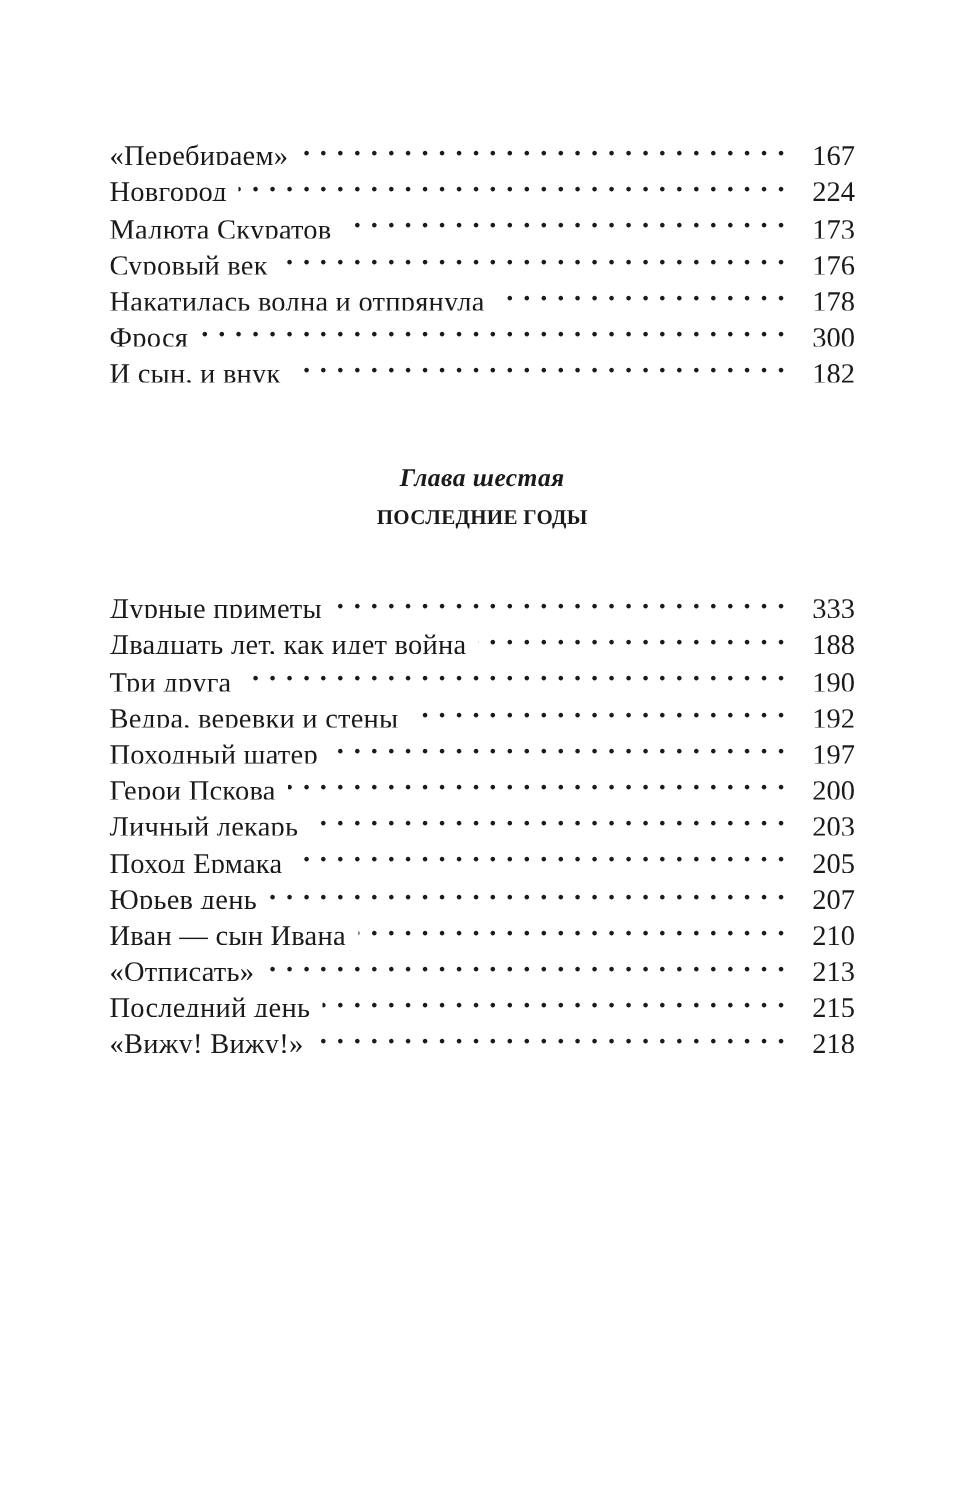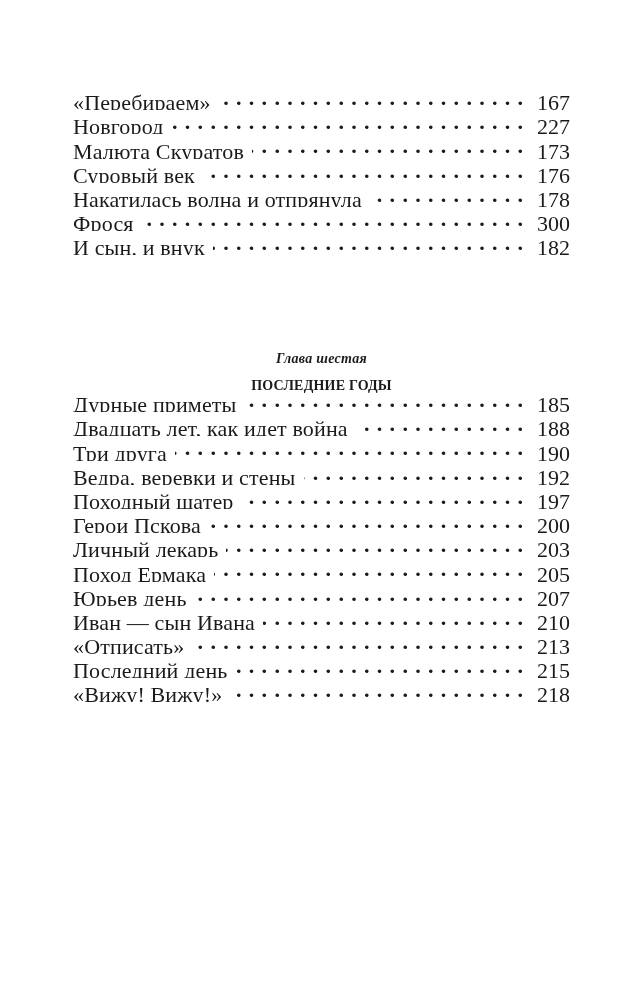--- a/index.html
+++ b/index.html
@@ -29,21 +29,21 @@
       padding: 0;
       list-style: none;
     }
     .toc-list.part1 { top: 86px; }
     .toc-list.part2 { top: 388px; }
     .toc-row {
       display: flex;
       align-items: baseline;
       height: 24.2px;
       line-height: 24.2px;
-      font-size: 22px;
+      font-size: 19px;
       white-space: nowrap;
       overflow: hidden;
     }
     .toc-title {
       flex: 0 0 auto;
       padding-right: 8px;
       letter-spacing: 0.15px;
     }
     .toc-dots {
       flex: 1 1 auto;
@@ -69,24 +69,23 @@
     .chapter-heading {
       position: absolute;
       left: 0;
       width: 497px;
       top: 307px;
       text-align: center;
     }
     .chapter-label {
       font-style: italic;
       font-weight: bold;
-      font-size: 14px;
+      font-size: 17px;
       line-height: 24px;
       letter-spacing: 0.3px;
-      margin-top: 40px;
     }
     .chapter-title {
       font-weight: bold;
       font-size: 14px;
       line-height: 30px;
       letter-spacing: 0.2px;
     }
   </style>
 </head>
 <body>
@@ -95,21 +94,21 @@
 
   <ul class="toc-list part1">
     <li class="toc-row">
       <span class="toc-title">«Перебираем»</span>
       <span class="toc-dots"></span>
       <span class="toc-page">167</span>
     </li>
     <li class="toc-row">
       <span class="toc-title">Новгород</span>
       <span class="toc-dots"></span>
-      <span class="toc-page">227</span>
+      <span class="toc-page">224</span>
     </li>
     <li class="toc-row">
       <span class="toc-title">Малюта Скуратов</span>
       <span class="toc-dots"></span>
       <span class="toc-page">173</span>
     </li>
     <li class="toc-row">
       <span class="toc-title">Суровый век</span>
       <span class="toc-dots"></span>
       <span class="toc-page">176</span>
@@ -133,21 +132,21 @@
 
   <div class="chapter-heading">
     <div class="chapter-label">Глава шестая</div>
     <div class="chapter-title">ПОСЛЕДНИЕ ГОДЫ</div>
   </div>
 
   <ul class="toc-list part2">
     <li class="toc-row">
       <span class="toc-title">Дурные приметы</span>
       <span class="toc-dots"></span>
-      <span class="toc-page">185</span>
+      <span class="toc-page">333</span>
     </li>
     <li class="toc-row">
       <span class="toc-title">Двадцать лет, как идет война</span>
       <span class="toc-dots"></span>
       <span class="toc-page">188</span>
     </li>
     <li class="toc-row">
       <span class="toc-title">Три друга</span>
       <span class="toc-dots"></span>
       <span class="toc-page">190</span>

